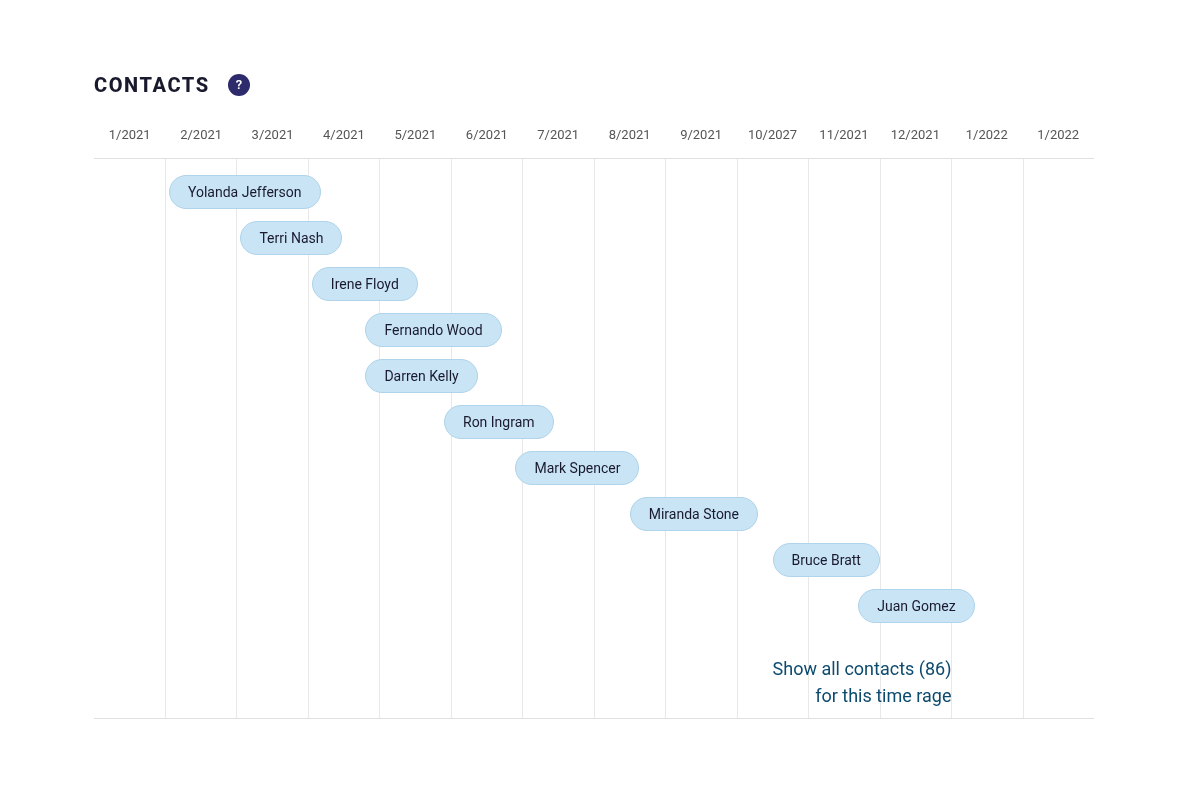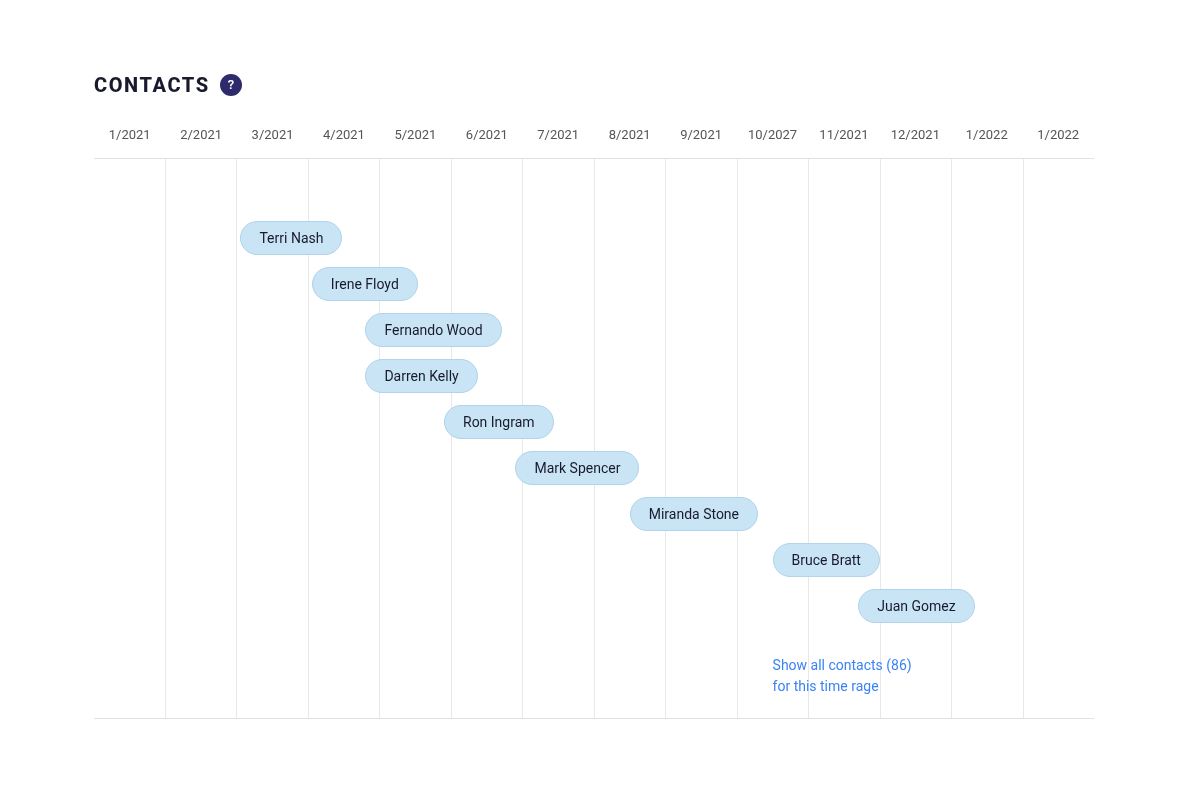--- a/index.html
+++ b/index.html
@@ -12,21 +12,21 @@
       align-items: center;
       justify-content: center;
     }
     .container {
       width: 1000px;
       padding: 40px 0;
     }
     .header {
       display: flex;
       align-items: center;
-      gap: 10px;
+      gap: 18px;
       margin-bottom: 30px;
     }
     .header-title {
       font-size: 20px;
       font-weight: 800;
       letter-spacing: 0.08em;
       color: #1a1a2e;
       text-transform: uppercase;
     }
     .help-icon {
@@ -89,23 +89,23 @@
       border-radius: 50px;
       padding: 8px 18px;
       font-size: 14px;
       color: #1a1a2e;
       white-space: nowrap;
       cursor: pointer;
       border: 1px solid #b0d4eb;
     }
     .show-all-text {
       position: absolute;
-      text-align: left;
-      font-size: 14px;
-      color: #3b82f6;
+      text-align: right;
+      font-size: 18px;
+      color: #0c4a6e;
       line-height: 1.5;
     }
   </style>
 </head>
 <body>
 
 <div class="container">
   <div class="header">
     <span class="header-title">CONTACTS</span>
     <div class="help-icon">?</div>
@@ -137,20 +137,21 @@
           <div class="grid-line"></div>
           <div class="grid-line"></div>
           <div class="grid-line"></div>
           <div class="grid-line"></div>
           <div class="grid-line"></div>
           <div class="grid-line"></div>
           <div class="grid-line"></div>
           <div class="grid-line"></div>
           <div class="grid-line"></div>
         </div>
+    <div class="contact-bubble" style="left: 7.5%; top: 16px;">Yolanda Jefferson</div>
         <div class="contact-bubble" style="left: 14.6429%; top: 62px;">Terri Nash</div>
         <div class="contact-bubble" style="left: 21.7857%; top: 108px;">Irene Floyd</div>
         <div class="contact-bubble" style="left: 27.1429%; top: 154px;">Fernando Wood</div>
         <div class="contact-bubble" style="left: 27.1429%; top: 200px;">Darren Kelly</div>
         <div class="contact-bubble" style="left: 35%; top: 246px;">Ron Ingram</div>
         <div class="contact-bubble" style="left: 53.5714%; top: 338px;">Miranda Stone</div>
         <div class="contact-bubble" style="left: 42.1429%; top: 292px;">Mark Spencer</div>
         <div class="contact-bubble" style="left: 67.8571%; top: 384px;">Bruce Bratt</div>
         <div class="contact-bubble" style="left: 76.4286%; top: 430px;">Juan Gomez</div>
         <div class="show-all-text" style="left: 67.8571%; top: 496px;"><span>Show all contacts (86)<br>for this time rage</span></div>

